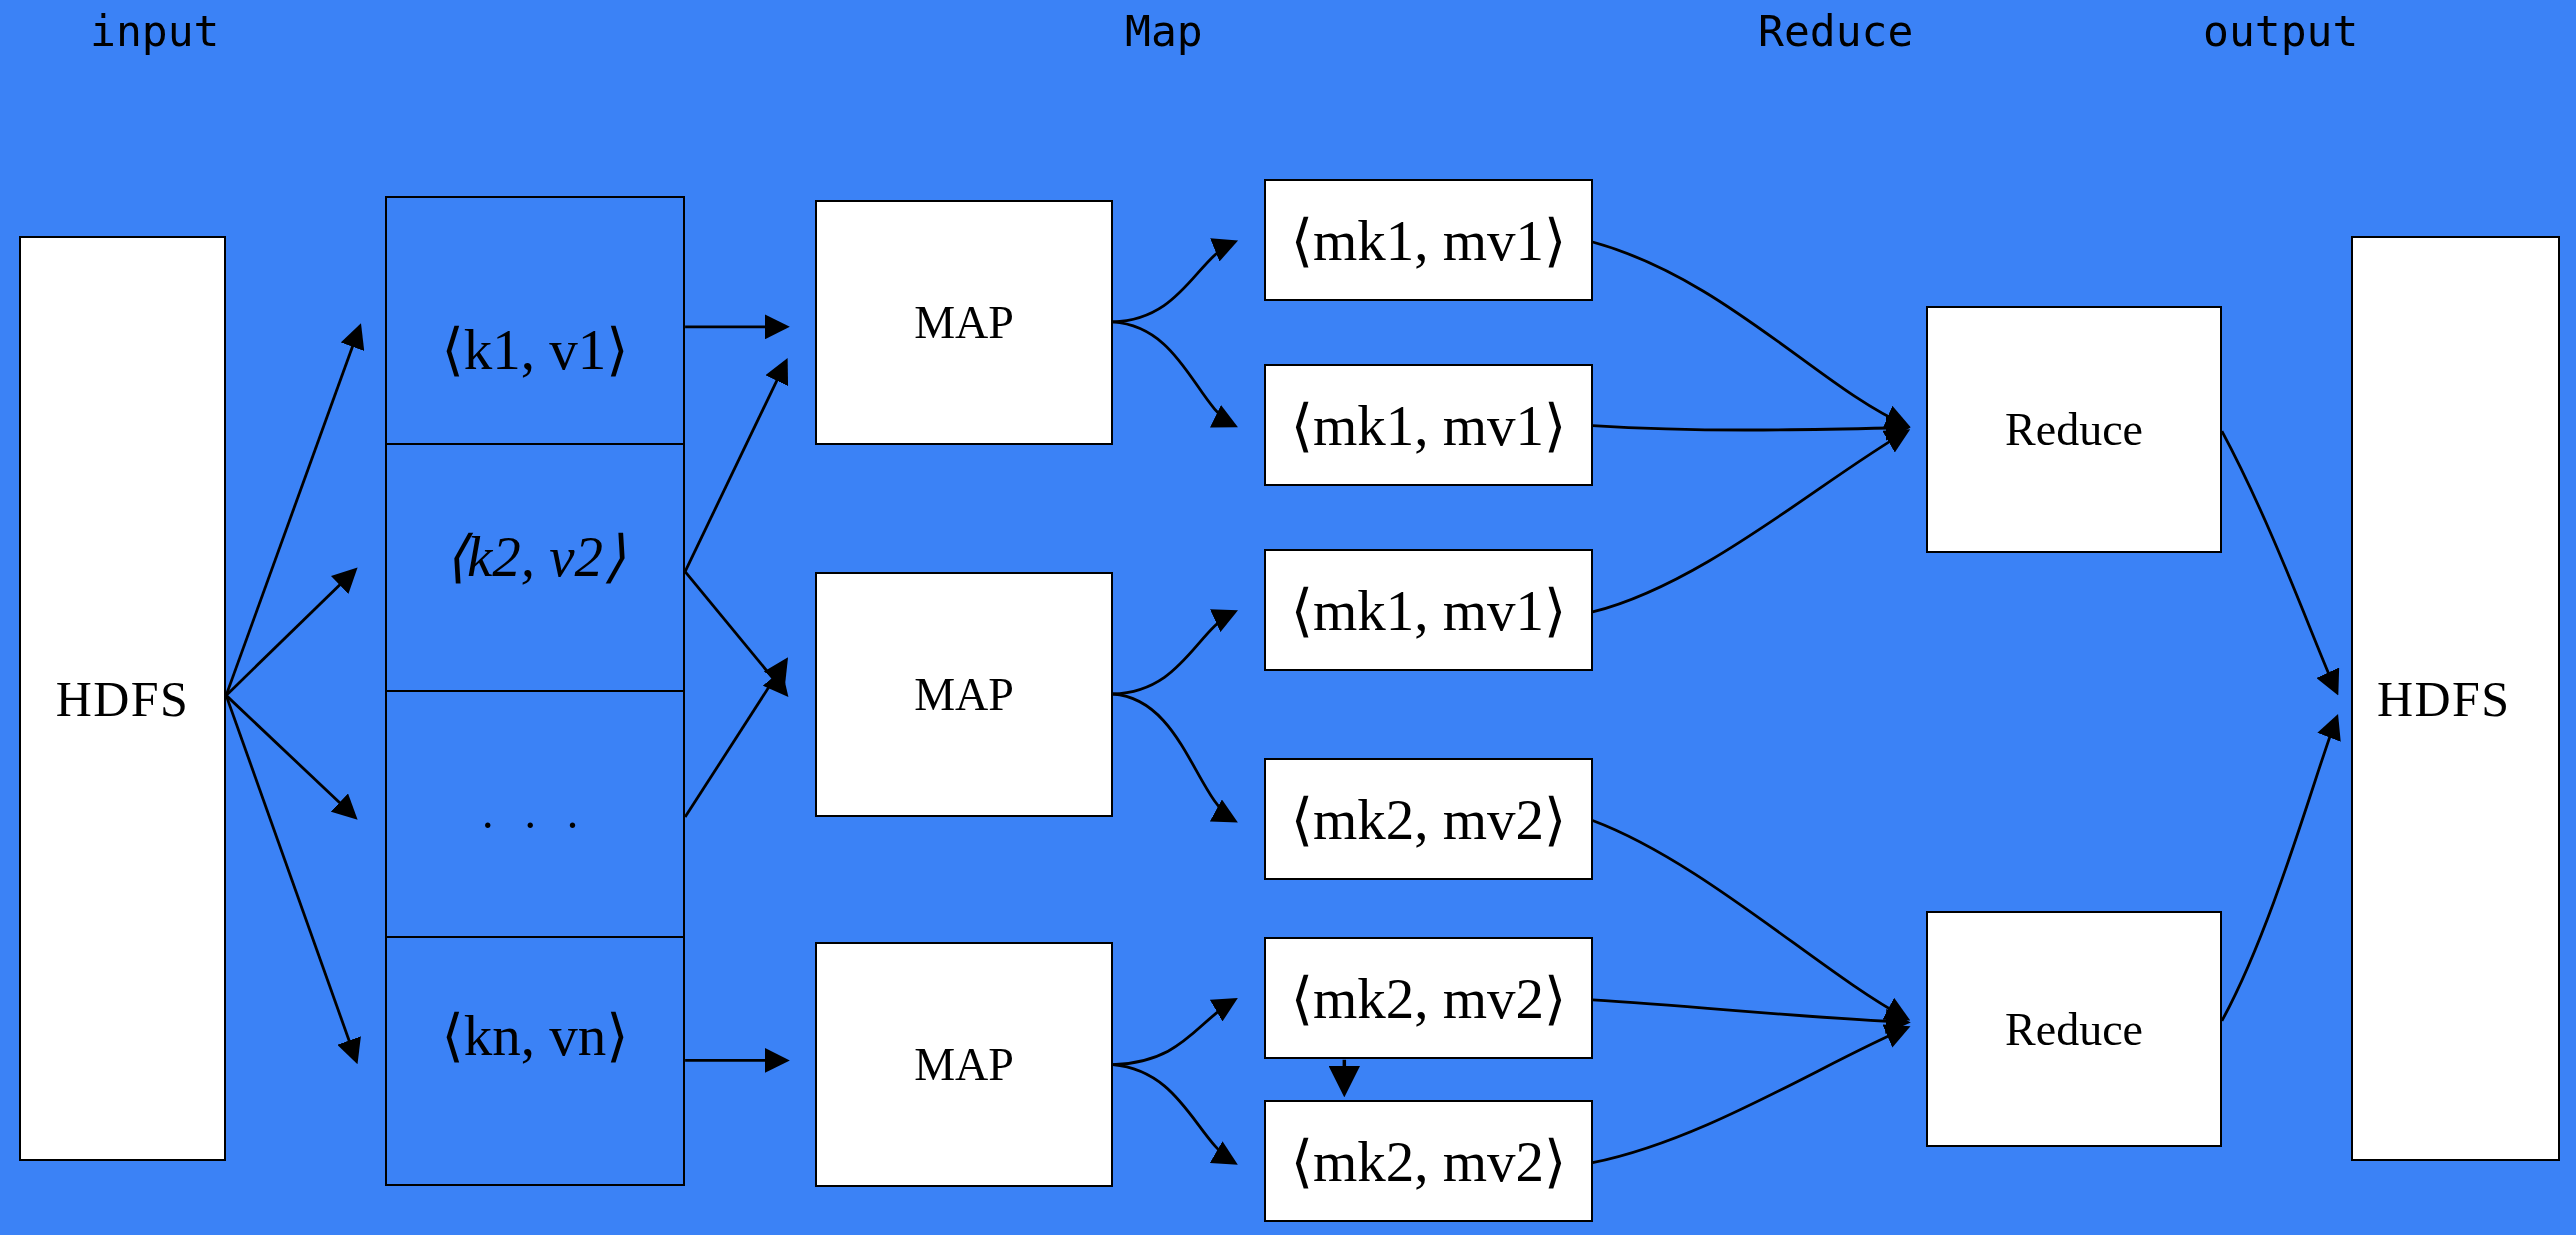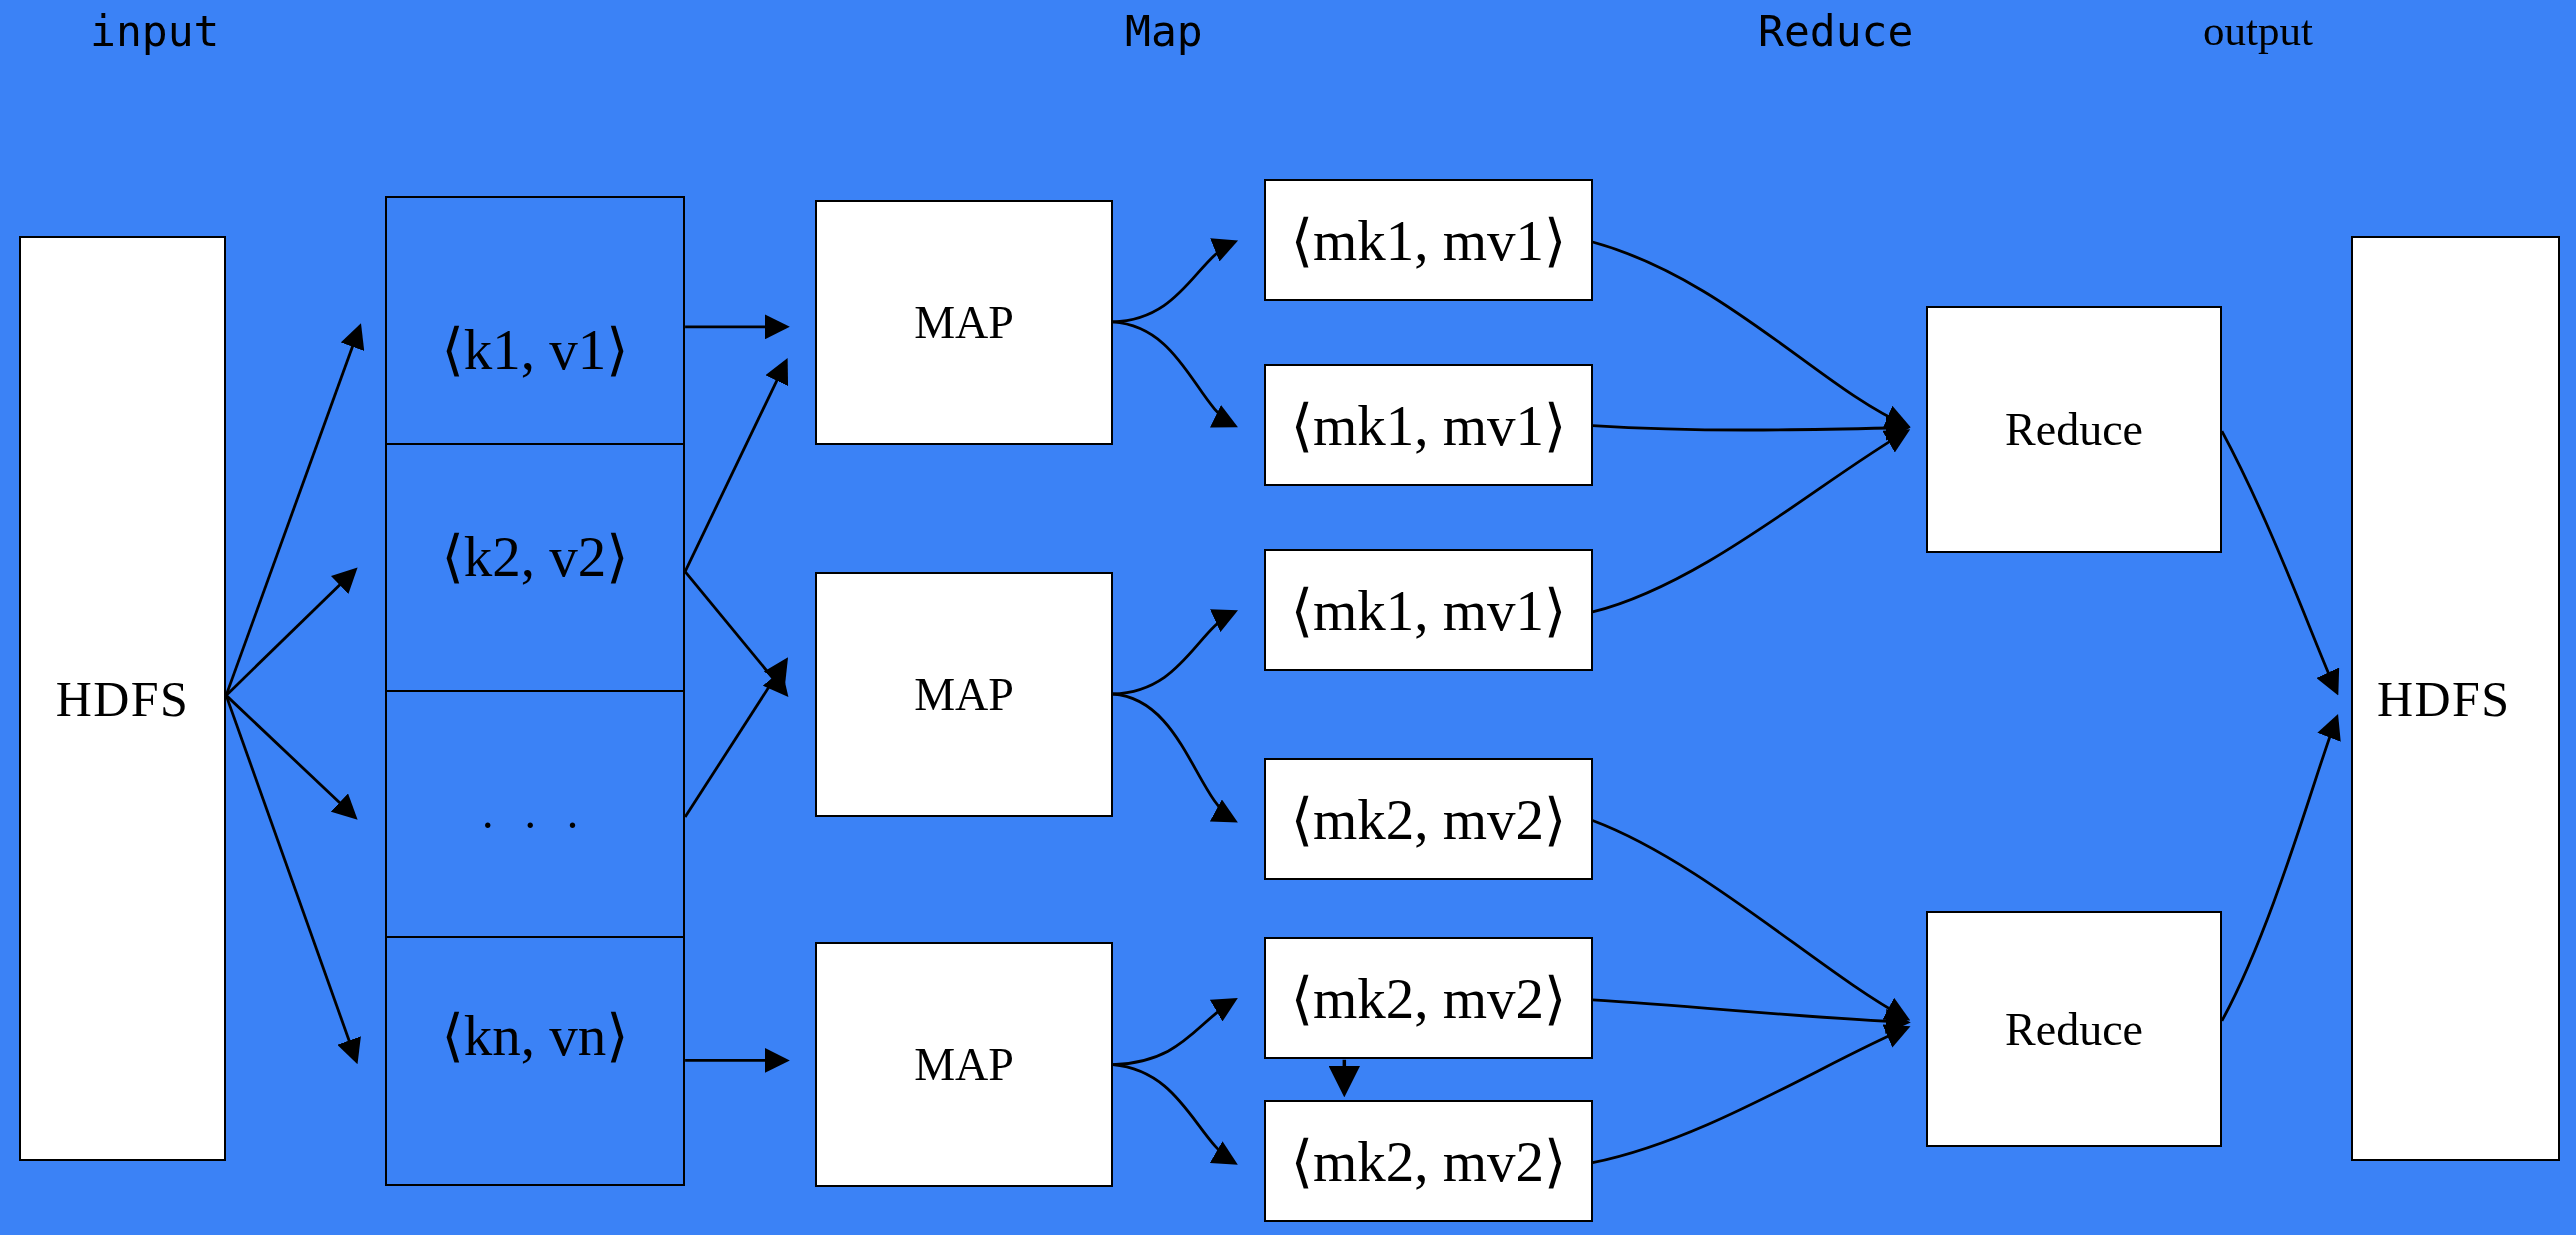--- a/index.html
+++ b/index.html
@@ -71,35 +71,35 @@
     </g>
 
     <g fill="none" stroke="#000" stroke-width="5">
       <path d="M1933,1524 L1933,1572" marker-end="url(#ahv)"></path>
     </g>
   </svg>
 
   <div class="hdr" style="left:90px;top:5.6px;">input</div>
   <div class="hdr" style="left:1125px;top:5.6px;">Map</div>
   <div class="hdr" style="left:1758px;top:5.6px;">Reduce</div>
-  <div class="hdr" style="left:2203px;top:5.6px;font-family:Liberation Serif, serif;">output</div>
+  <div class="hdr" style="left:2203px;top:5.6px;">output</div>
 
   <div class="box" style="left:19px;top:236px;width:207px;height:925px;">
     <span class="hdfs-label">HDFS</span>
   </div>
 
   <div class="splitbox" style="left:385px;top:196px;width:300px;height:990px;">
     <div class="split-div" style="top:245px;"></div>
     <div class="split-div" style="top:492px;"></div>
     <div class="split-div" style="top:738px;"></div>
 
     <div class="split-row" style="top:0px;height:301px;">
       <span class="kv-label">⟨k1, v1⟩</span>
     </div>
-    <div class="split-row" style="top:245px;height:225px;">
+    <div class="split-row" style="top:245px;height:225px;font-style:italic;">
       <span class="kv-label">⟨k2, v2⟩</span>
     </div>
     <div class="split-row" style="top:492px;height:245px;">
       <span class="dots">. . .</span>
     </div>
     <div class="split-row" style="top:738px;height:198px;">
       <span class="kv-label">⟨kn, vn⟩</span>
     </div>
   </div>
 

